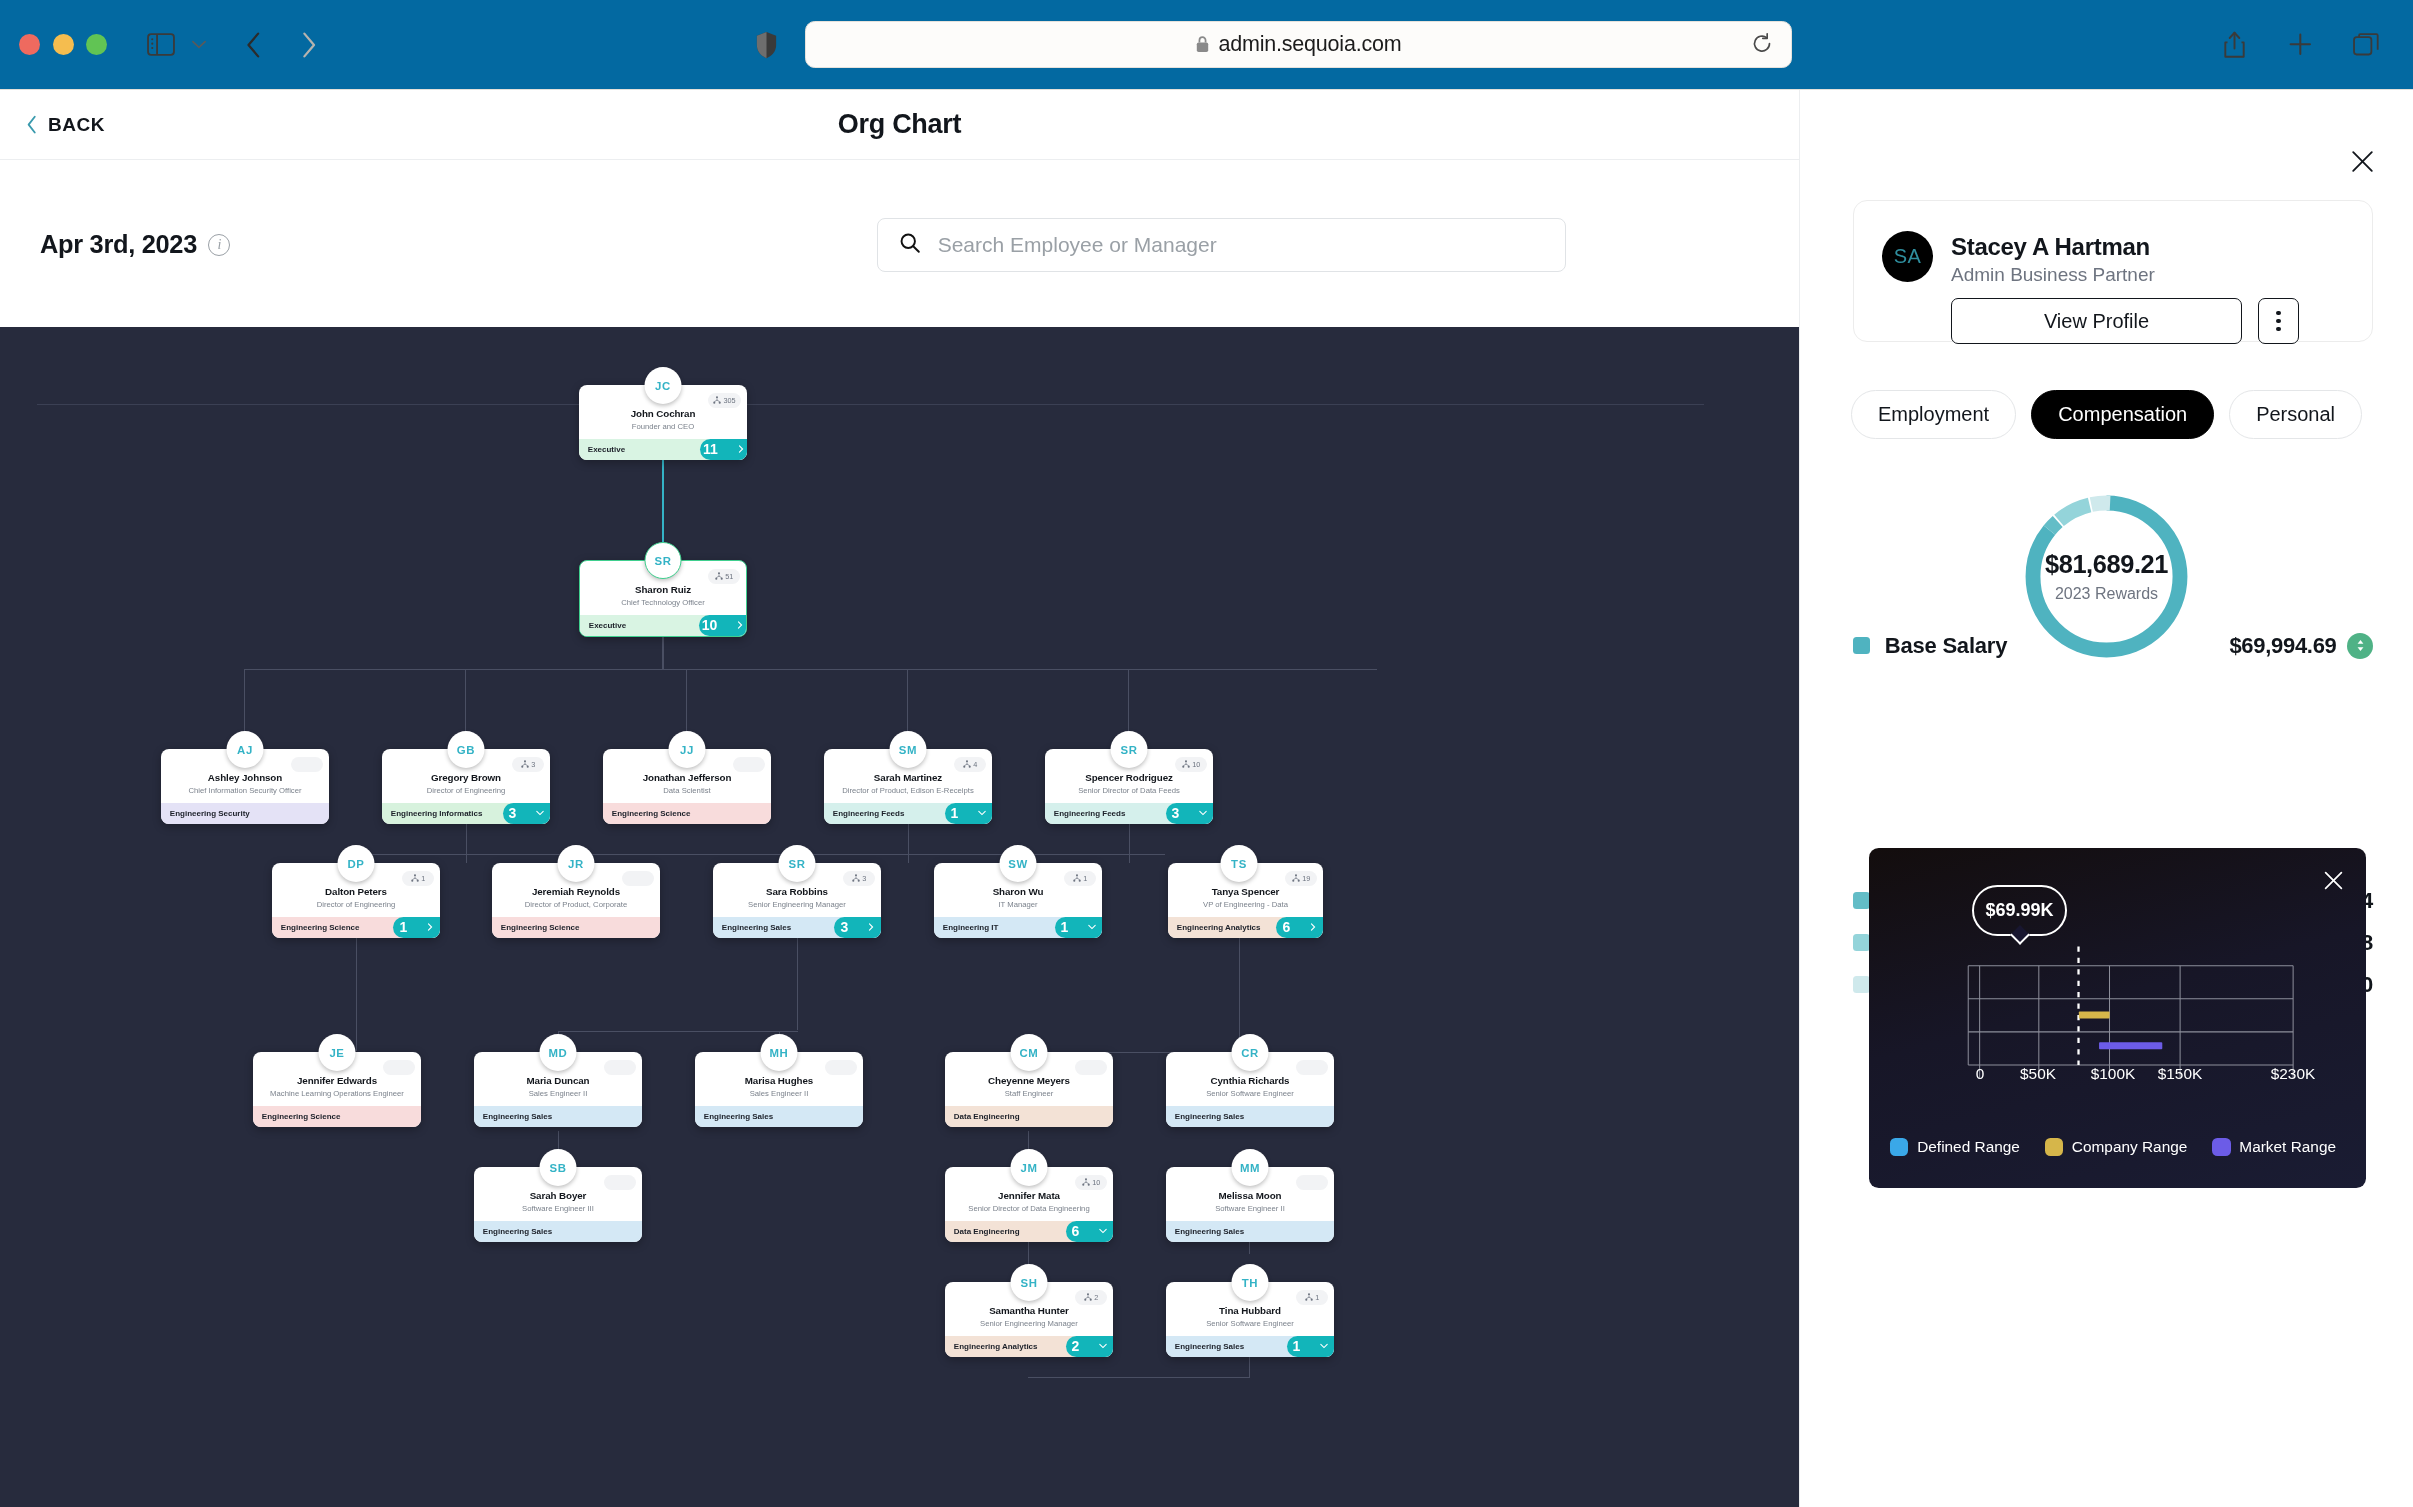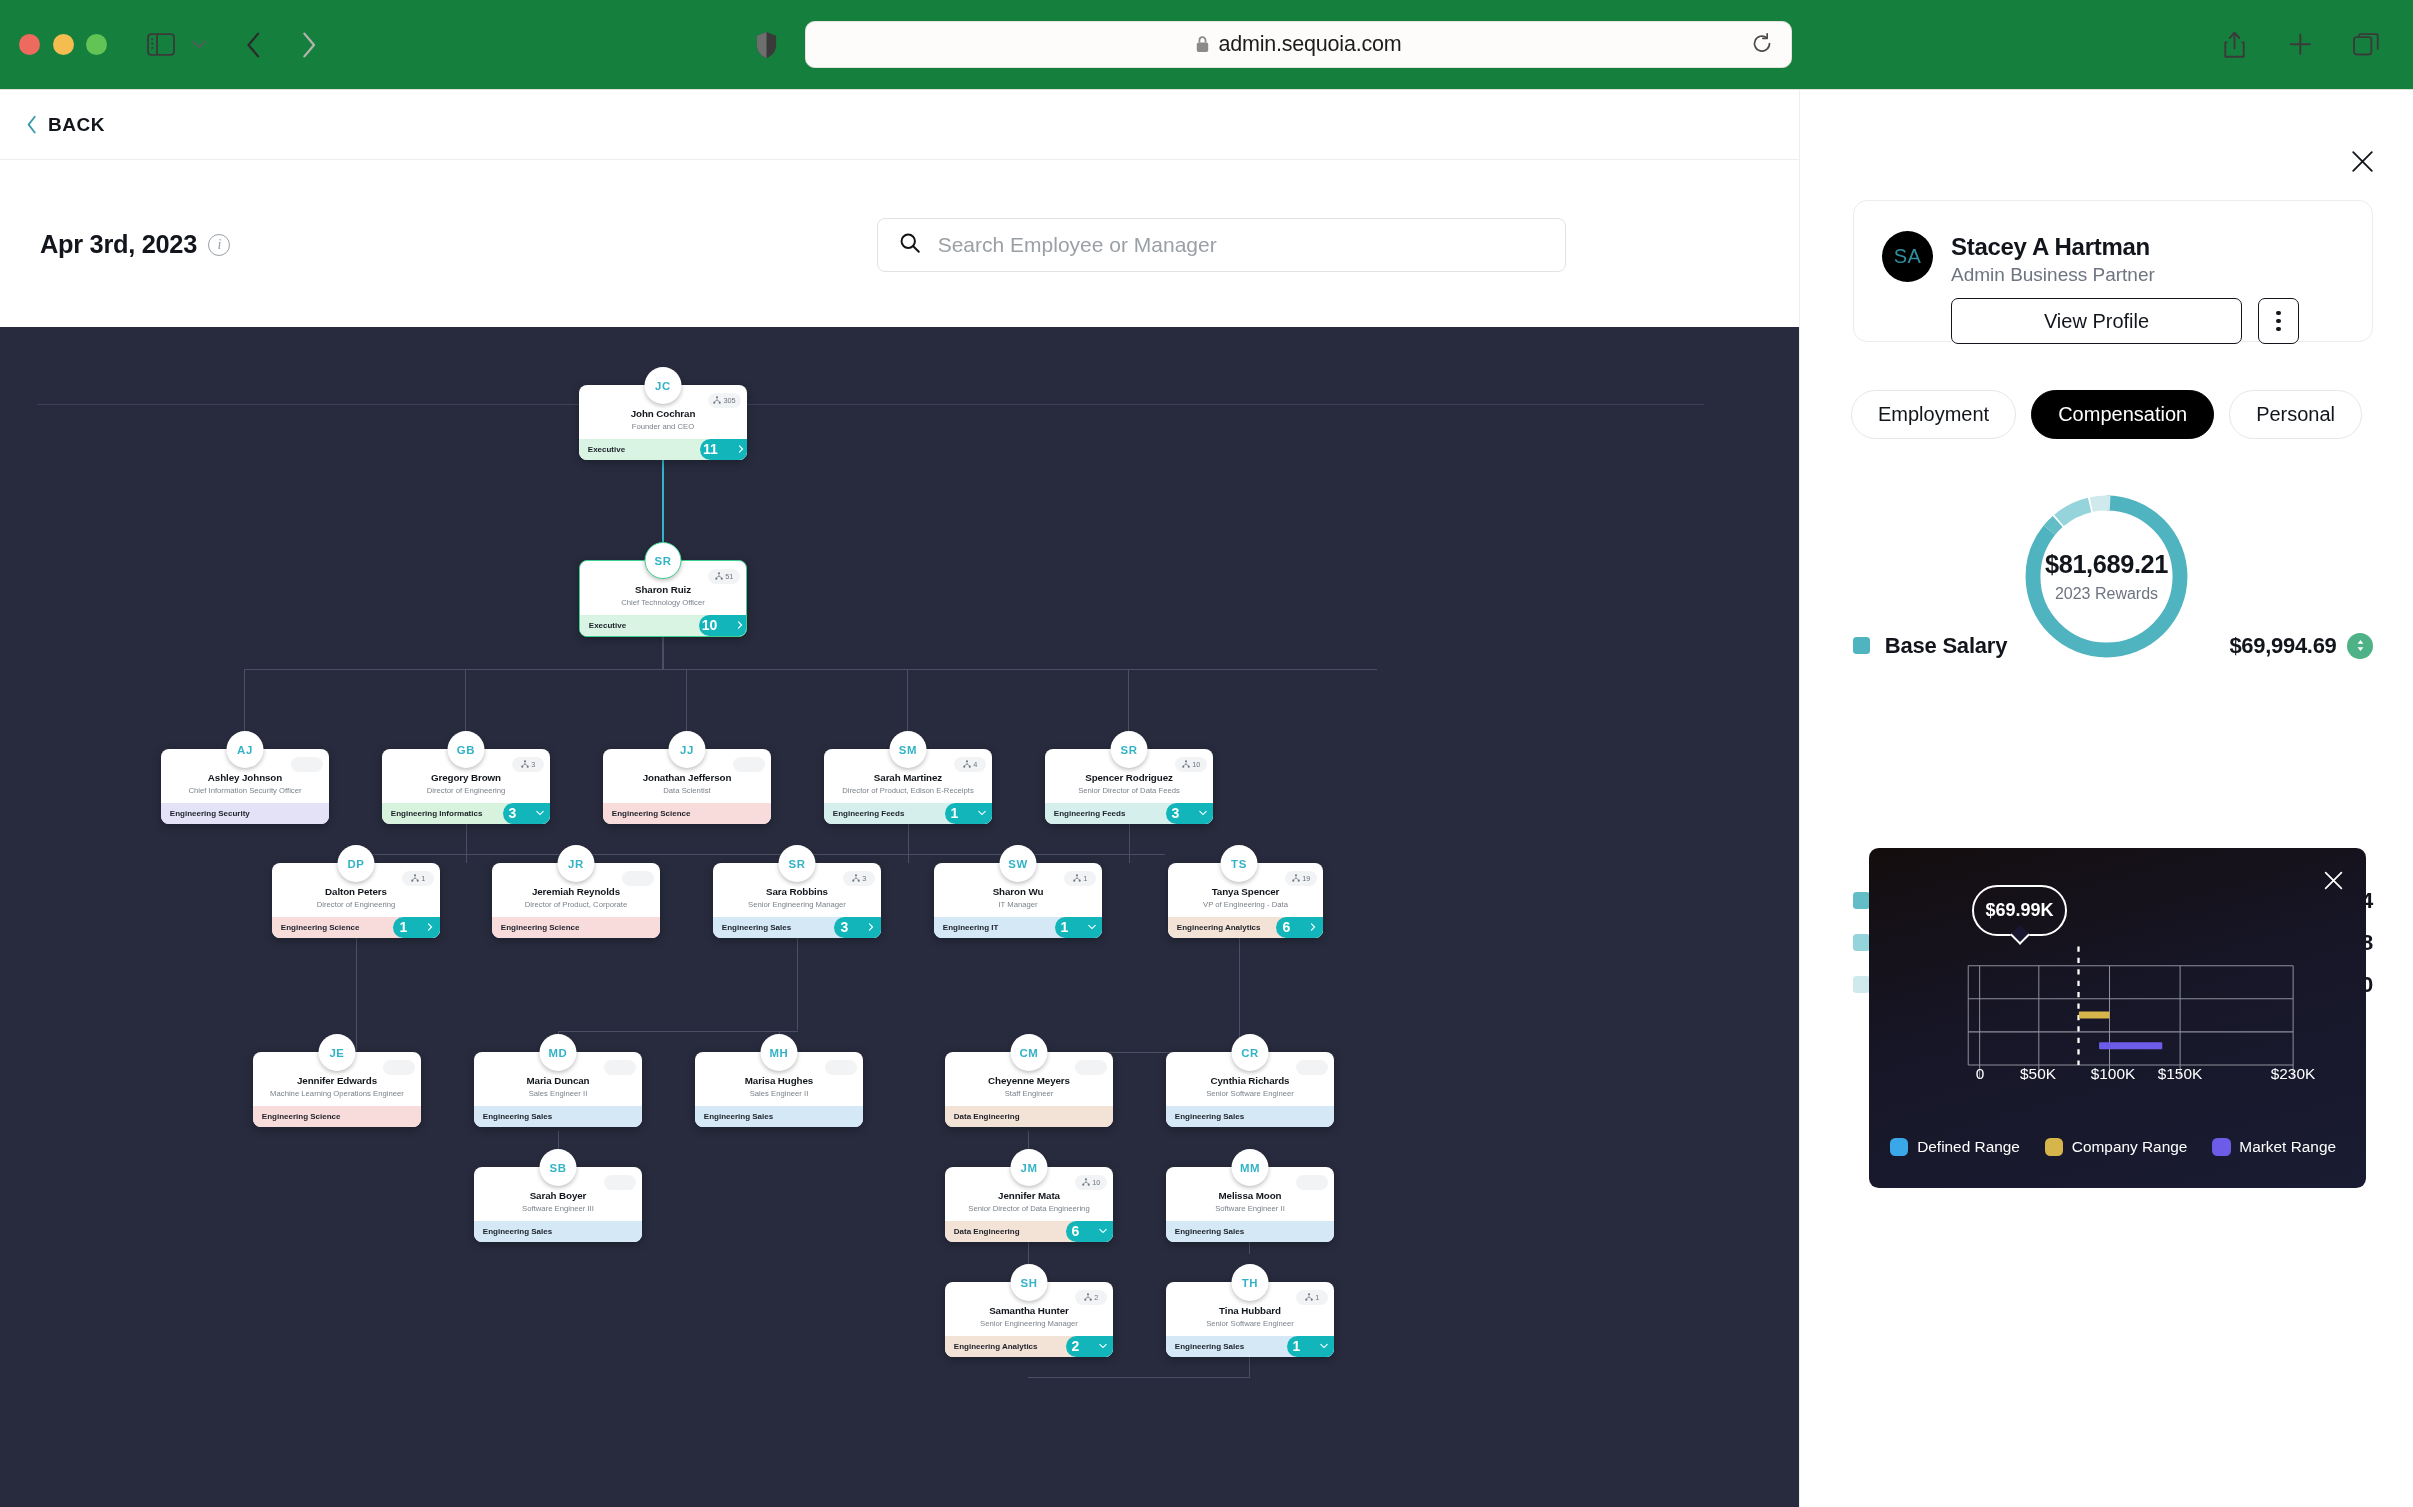--- a/index.html
+++ b/index.html
@@ -6,21 +6,21 @@
   html,body { width:2413px; height:1507px; overflow:hidden; }
   body {
     font-family:"Liberation Sans", sans-serif;
     background:#ffffff;
     -webkit-font-smoothing:antialiased;
   }
 
   
   .browser-bar{
     position:absolute; left:0; top:0; width:2413px; height:90px;
-    background:#15803d; border-bottom:0.9px solid #e3e0da;
+    background:#0369a1; border-bottom:0.9px solid #e3e0da;
     display:flex; align-items:center;
   }
   .traffic{ display:flex; gap:12.3px; margin-left:19.3px; }
   .dot{ width:21px; height:21px; border-radius:50%; }
   .dot.red{background:#ee6a5f;} .dot.yellow{background:#f5bd4f;} .dot.green{background:#61c454;}
 
   .chrome-btn{
     display:flex; align-items:center; justify-content:center;
     color:#3a3a3a; cursor:default;
   }
@@ -300,20 +300,21 @@
 
 <div class="app-header">
   <div class="back-link">
     <span class="back-chev">
       <svg width="11.4" height="19.3" viewBox="0 0 13 22">
           <path d="M10 2 L3 11 L10 20" fill="none" stroke="#3a9aad" stroke-width="2.1" stroke-linecap="round" stroke-linejoin="round"></path>
         </svg>
     </span>
     <span class="back-label">BACK</span>
   </div>
+  <div class="page-title">Org Chart</div>
 </div>
 
 <div class="subheader">
   <div class="date-wrap">
     <span class="date-text">Apr 3rd, 2023</span>
     <span class="info-icon">i</span>
   </div>
   <div class="search-box">
     <span>
       <svg width="22" height="22" viewBox="0 0 25 25">

